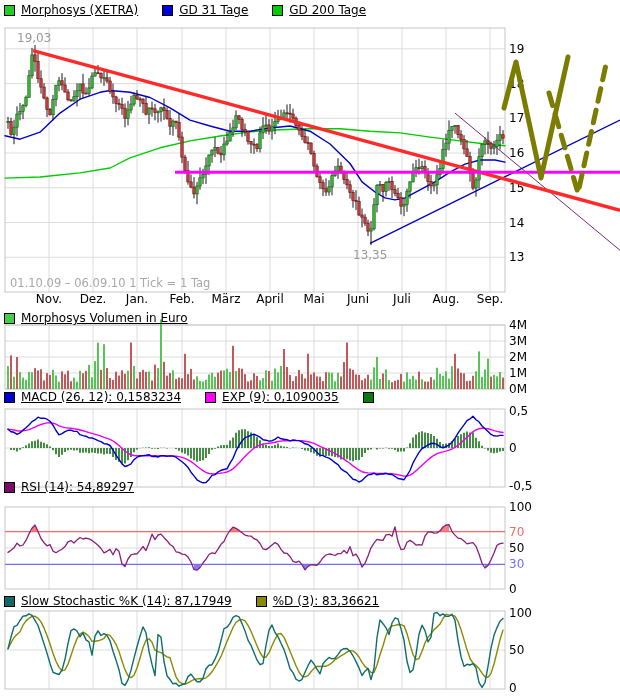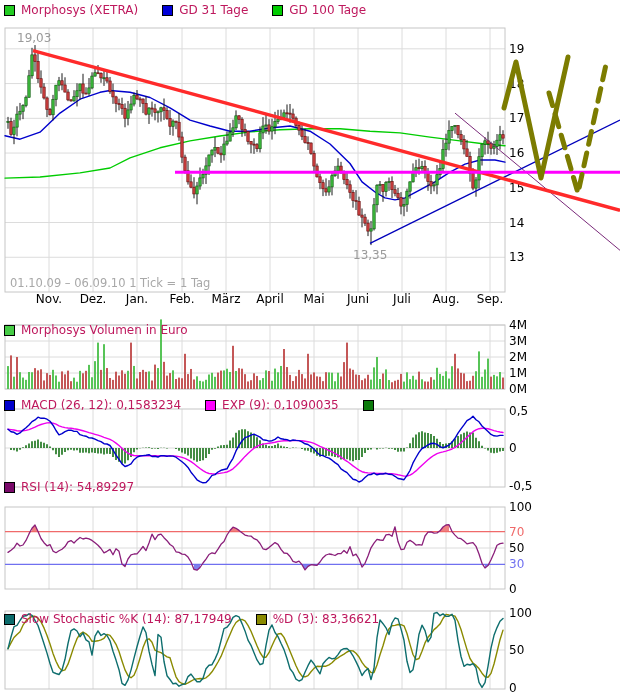--- a/index.html
+++ b/index.html
@@ -1,20 +1,20 @@
 <!DOCTYPE html>
 <html><head>
 <meta charset="utf-8">
 <style>
   html,body{margin:0;padding:0;background:#fff;}
   .wrap{position:relative;width:620px;height:698px;background:#fff;
         font-family:"DejaVu Sans","Liberation Sans",sans-serif;overflow:hidden;}
   svg{position:absolute;left:0;top:0;}
   svg text{font-family:"DejaVu Sans","Liberation Sans",sans-serif;}
-  .legend{position:absolute;left:4px;display:flex;align-items:center;font-size:12px;color:#be185d;white-space:nowrap;}
+  .legend{position:absolute;left:4px;display:flex;align-items:center;font-size:12px;color:#000000;white-space:nowrap;text-decoration:underline;}
   .li{display:flex;align-items:center;margin-right:24px;}
   .sw{width:9px;height:9px;border:1px solid #000;display:inline-block;margin-right:6px;flex:none;}
 </style>
 </head>
 <body>
 
 <div class="wrap">
   <svg id="cv" width="620" height="698">
       <line x1="5" y1="48.84210526315794" x2="505" y2="48.84210526315794" stroke="#dcdcdc"></line>
       <line x1="5" y1="83.5789473684211" x2="505" y2="83.5789473684211" stroke="#dcdcdc"></line>
@@ -819,53 +819,53 @@
     <span class="li">
         <span class="sw" style="background: rgb(34, 204, 34);"></span>
         <span>Morphosys (XETRA)</span>
       </span>
     <span class="li">
         <span class="sw" style="background: rgb(0, 0, 217);"></span>
         <span>GD 31 Tage</span>
       </span>
     <span class="li">
         <span class="sw" style="background: rgb(0, 204, 0);"></span>
-        <span>GD 100 Tage</span>
+        <span>GD 200 Tage</span>
       </span>
   </div>
 
-  <div class="legend" style="top:323px">
+  <div class="legend" style="top:311px">
     <span class="li">
         <span class="sw" style="background: rgb(70, 204, 70);"></span>
         <span>Morphosys Volumen in Euro</span>
       </span>
   </div>
 
-  <div class="legend" style="top:398px">
+  <div class="legend" style="top:390px">
     <span class="li">
         <span class="sw" style="background: rgb(0, 0, 204);"></span>
         <span>MACD (26, 12): 0,1583234</span>
       </span>
     <span class="li">
         <span class="sw" style="background: rgb(255, 0, 255);"></span>
         <span>EXP (9): 0,1090035</span>
       </span>
     <span class="li">
         <span class="sw" style="background: rgb(11, 122, 11);"></span>
       </span>
   </div>
 
   <div class="legend" style="top:480px">
     <span class="li">
         <span class="sw" style="background: rgb(122, 10, 106);"></span>
         <span>RSI (14): 54,89297</span>
       </span>
   </div>
 
-  <div class="legend" style="top:612px">
+  <div class="legend" style="top:594px">
     <span class="li">
         <span class="sw" style="background: rgb(11, 107, 107);"></span>
         <span>Slow Stochastic %K (14): 87,17949</span>
       </span>
     <span class="li">
         <span class="sw" style="background: rgb(138, 138, 0);"></span>
         <span>%D (3): 83,36621</span>
       </span>
   </div>
 </div>

